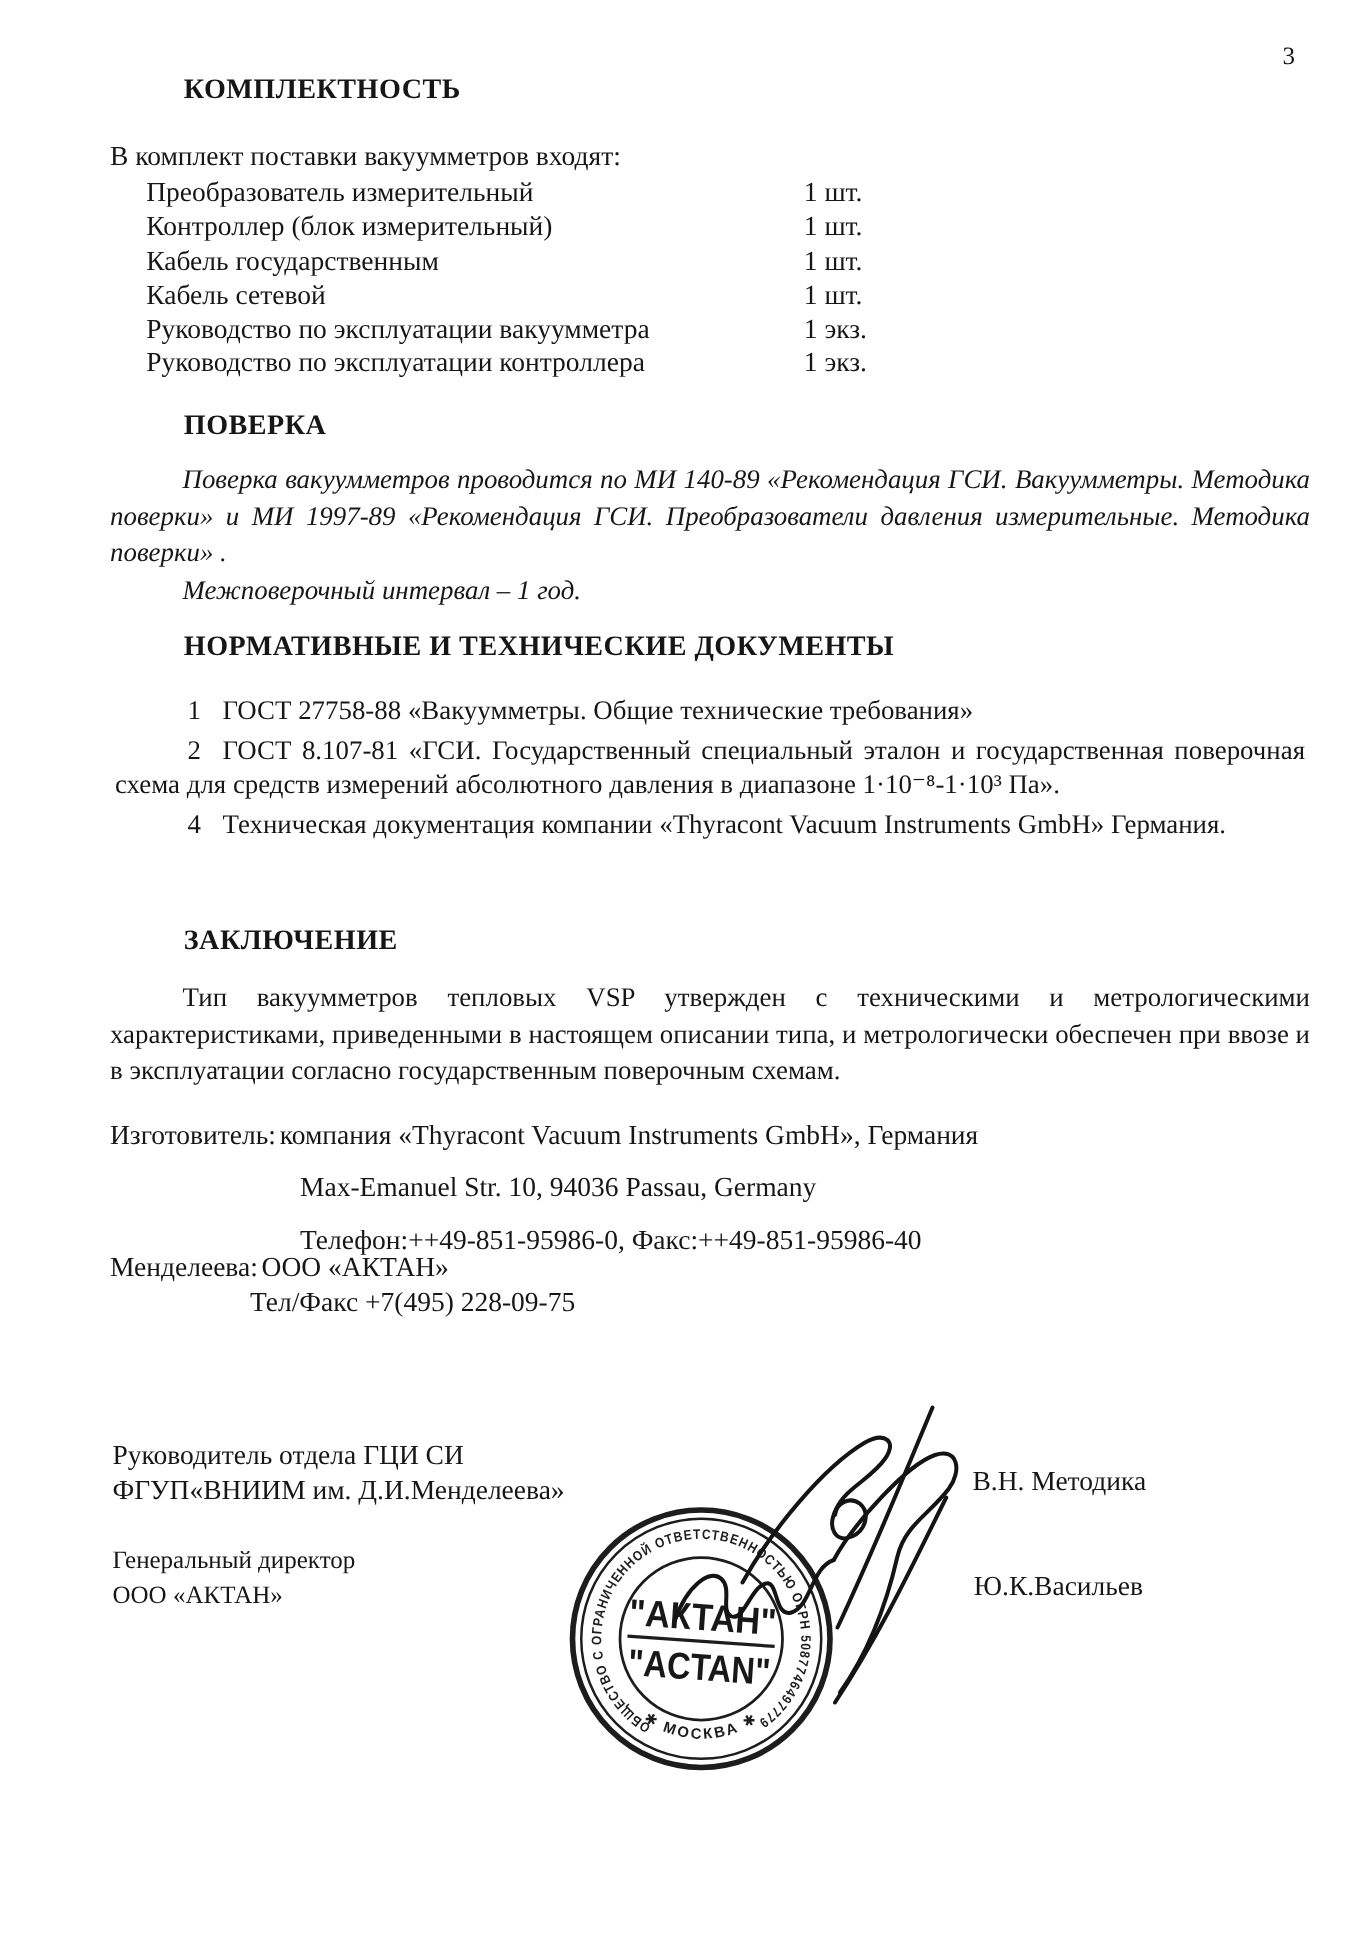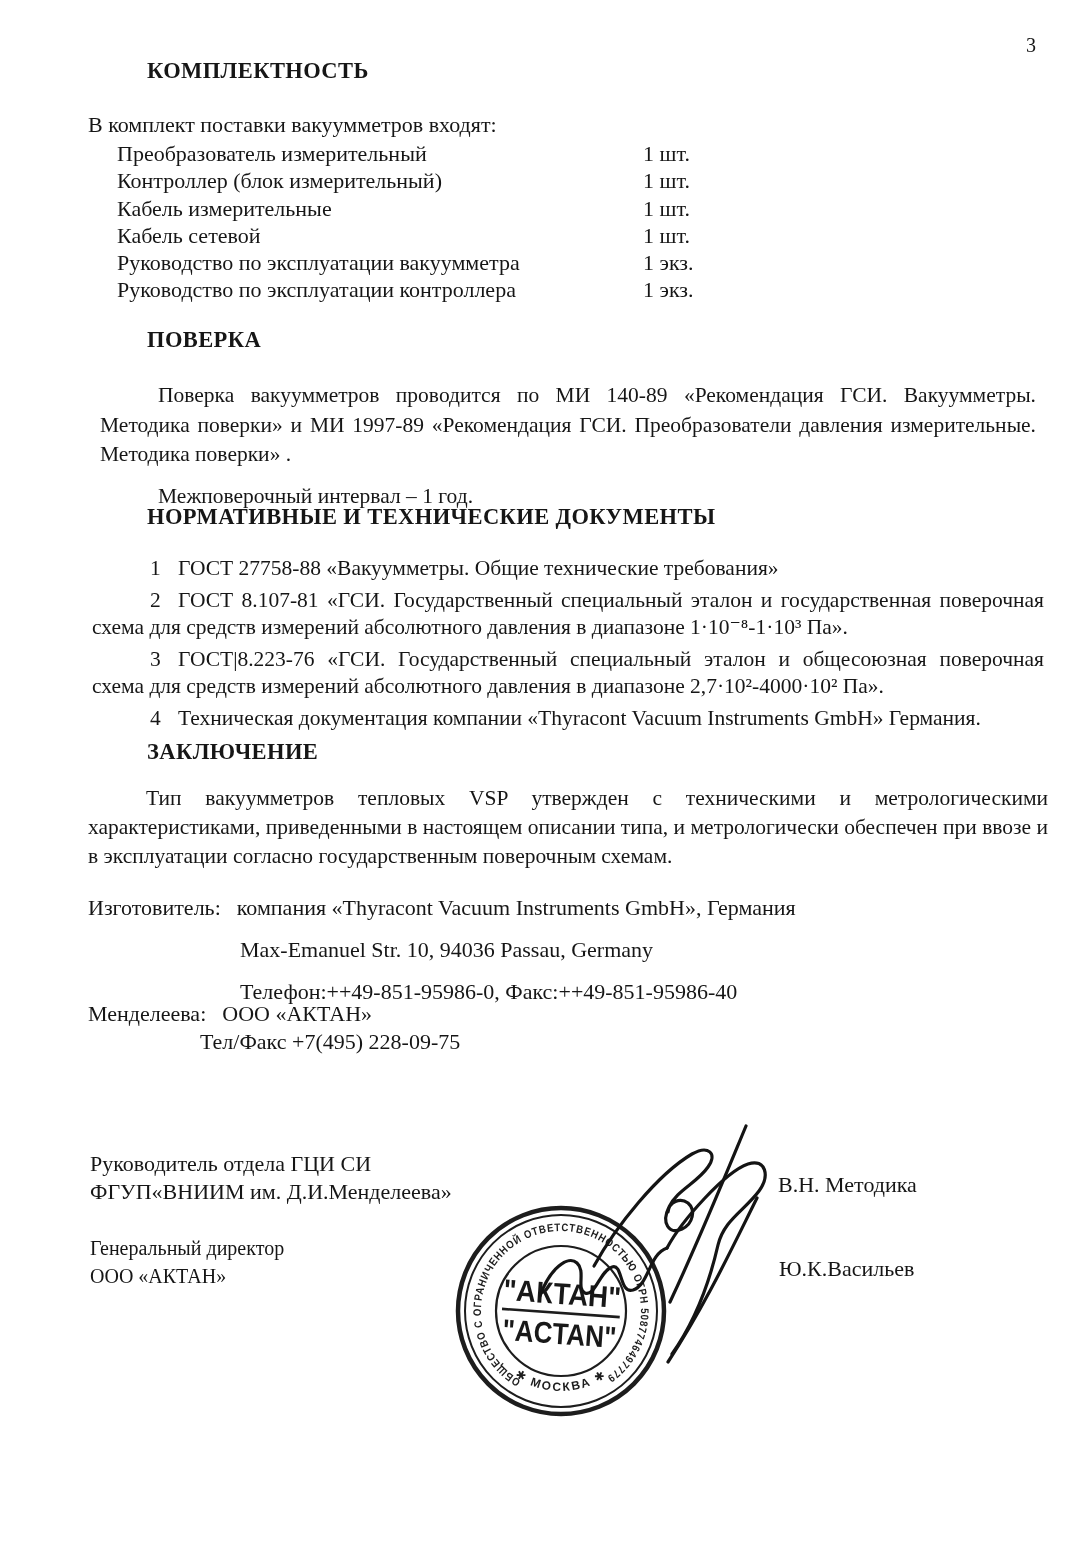--- a/index.html
+++ b/index.html
@@ -17,31 +17,31 @@
     margin:0;font-size:22.5px;font-weight:bold;letter-spacing:.4px;
     font-family:"Liberation Serif","DejaVu Serif",serif;
   }
   .h-komplekt{left:147px;top:58px;}
   .intro{left:88px;top:112px;font-size:22px;}
   .klist{left:117px;top:141px;width:860px;font-size:22px;}
   .krow{position:relative;height:27.3px;white-space:nowrap;}
   .kqty{position:absolute;left:526px;top:0;}
   .h-poverka{left:147px;top:327px;}
   .p-poverka{left:88px;top:369px;width:960px;font-size:21.5px;line-height:29.5px;text-align:justify;}
-  .p-poverka p{margin:12px;text-indent:58px;}
+  .p-poverka p{margin:0;text-indent:58px;font-style:italic;}
   .h-docs{left:147px;top:504px;}
   .docs{left:88px;top:551px;width:960px;font-size:21.5px;line-height:27.6px;text-align:justify;}
   .docs p{margin:4px;text-indent:58px;}
   .doc-num{display:inline-block;min-width:14px;margin-right:14px;text-indent:0;}
   .h-zakl{left:147px;top:739px;}
   .p-zakl{left:88px;top:784px;width:960px;font-size:21.5px;line-height:29px;text-align:justify;}
   .p-zakl p{margin:0;text-indent:58px;}
   .man{left:88px;top:894px;font-size:22px;line-height:27.8px;}
   .man .cont{padding-left:152px;margin-top:14px;}
-  .lbl{margin-right:16px;}
+  .lbl{margin-right:3px;}
   .app{left:88px;top:1000px;font-size:22px;line-height:28px;}
   .app .cont{padding-left:112px;}
   .signoff1{left:90px;top:1150px;font-size:22px;line-height:28px;}
   .signoff2{left:90px;top:1234px;font-size:20px;line-height:28px;}
   .name1{left:778px;top:1172px;font-size:22px;}
   .name2{left:779px;top:1256px;font-size:22px;}
   .stamp{left:430px;top:1180px;}
   .sigs{left:520px;top:1108px;z-index:5;}
   .rim{font-family:"Liberation Sans","DejaVu Sans",sans-serif;font-size:11px;font-weight:bold;fill:#1d1d1d;letter-spacing:1px;}
   .rim-b{font-size:12px;letter-spacing:2px;}
@@ -60,21 +60,21 @@
   <div class="abs klist">
     <div class="krow">
       <span>Преобразователь измерительный</span>
       <span class="kqty">1 шт.</span>
     </div>
     <div class="krow">
       <span>Контроллер (блок измерительный)</span>
       <span class="kqty">1 шт.</span>
     </div>
     <div class="krow">
-      <span>Кабель измерительные</span>
+      <span>Кабель государственным</span>
       <span class="kqty">1 шт.</span>
     </div>
     <div class="krow">
       <span>Кабель сетевой</span>
       <span class="kqty">1 шт.</span>
     </div>
     <div class="krow">
       <span>Руководство по эксплуатации вакуумметра</span>
       <span class="kqty">1 экз.</span>
     </div>
@@ -87,21 +87,20 @@
   <h2 class="abs sect h-poverka">ПОВЕРКА</h2>
   <div class="abs p-poverka">
     <p>Поверка вакуумметров проводится по МИ 140-89 «Рекомендация ГСИ. Вакуумметры. Методика поверки» и МИ 1997-89 «Рекомендация ГСИ. Преобразователи давления измерительные. Методика поверки» .</p>
     <p>Межповерочный интервал – 1 год.</p>
   </div>
 
   <h2 class="abs sect h-docs">НОРМАТИВНЫЕ И ТЕХНИЧЕСКИЕ ДОКУМЕНТЫ</h2>
   <div class="abs docs">
     <p><span class="doc-num">1</span><span>ГОСТ 27758-88 «Вакуумметры. Общие технические требования»</span></p>
     <p><span class="doc-num">2</span><span>ГОСТ 8.107-81 «ГСИ. Государственный специальный эталон и государственная поверочная схема для средств измерений абсолютного давления в диапазоне 1·10⁻⁸-1·10³ Па».</span></p>
-    <p><span class="doc-num">3</span><span>ГОСТ|8.223-76 «ГСИ. Государственный специальный эталон и общесоюзная поверочная схема для средств измерений абсолютного давления в диапазоне 2,7·10²-4000·10² Па».</span></p>
     <p><span class="doc-num">4</span><span>Техническая документация компании «Thyracont Vacuum Instruments GmbH» Германия.</span></p>
   </div>
 
   <h2 class="abs sect h-zakl">ЗАКЛЮЧЕНИЕ</h2>
   <div class="abs p-zakl">
     <p>Тип вакуумметров тепловых VSP утвержден с техническими и метрологическими характеристиками, приведенными в настоящем описании типа, и метрологически обеспечен при ввозе и в эксплуатации согласно государственным поверочным схемам.</p>
   </div>
 
   <div class="abs man">
     <div><span class="lbl">Изготовитель:</span><span>компания «Thyracont Vacuum Instruments GmbH», Германия</span></div>

